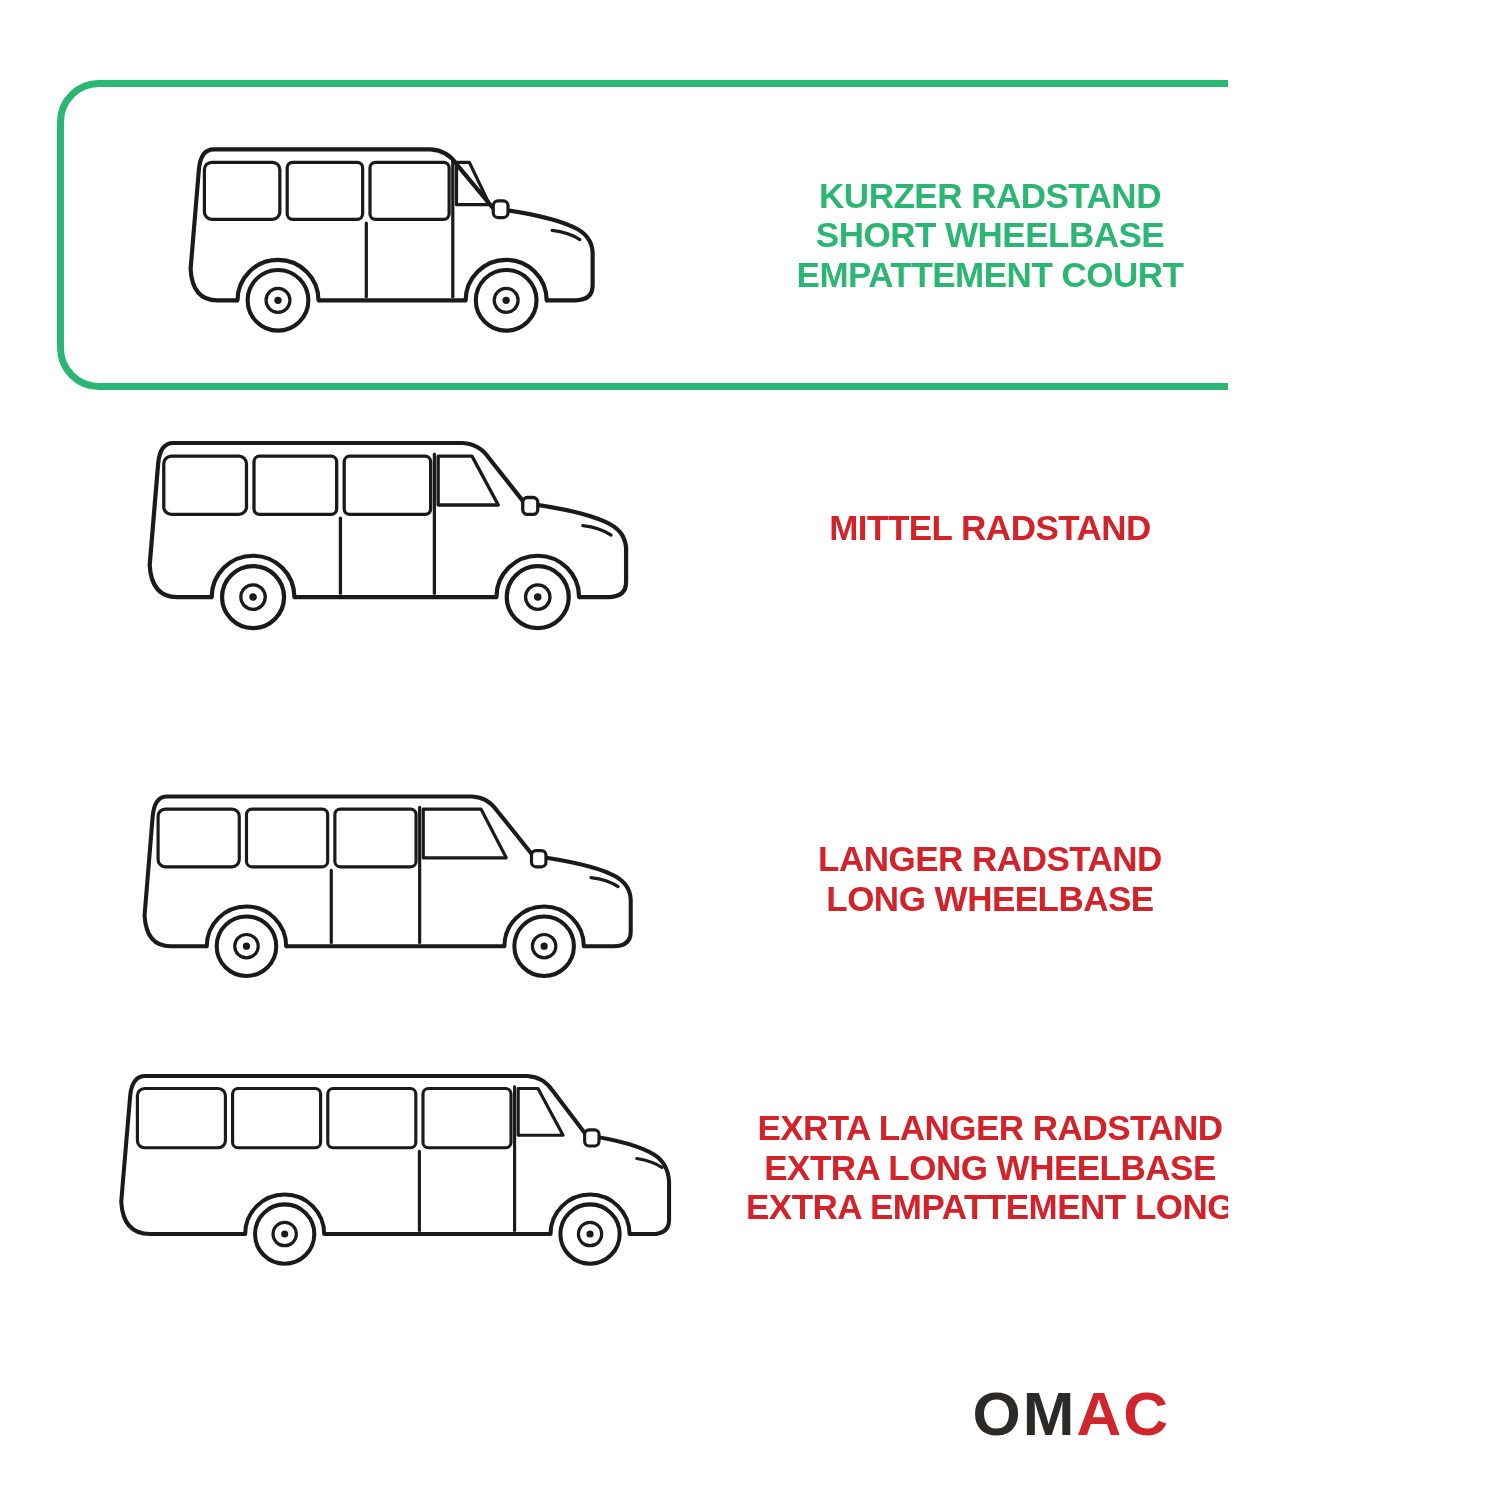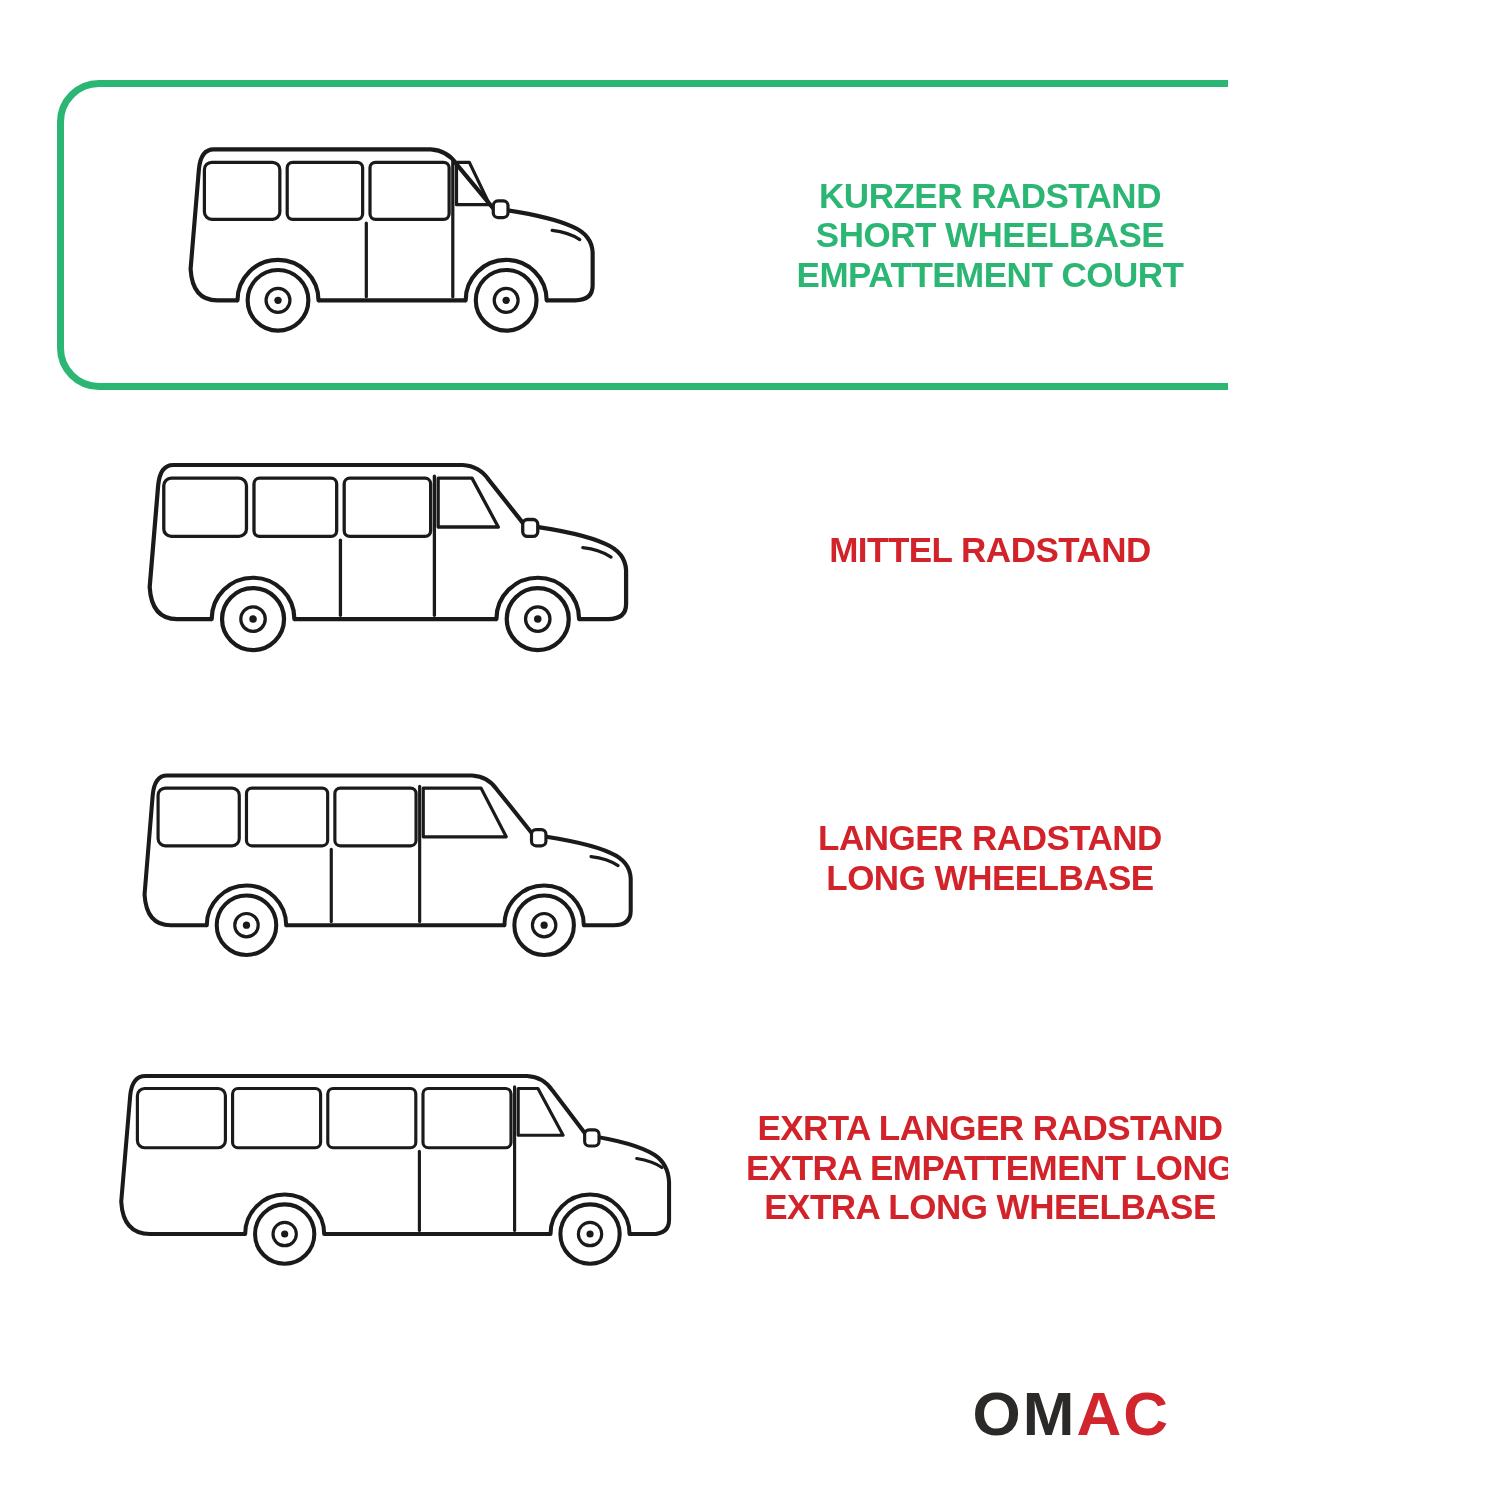--- a/index.html
+++ b/index.html
@@ -18,22 +18,22 @@
   .page{position:relative;width:1228px;height:1500px;background:var(--background);overflow:hidden;}
 
   .selected-panel{
     position:absolute;left:57px;top:80px;width:1384px;height:310px;
     border:7px solid var(--green);border-radius:42px;box-sizing:border-box;
     background:transparent;
   }
 
   .row{position:absolute;left:0;width:1500px;display:flex;align-items:center;}
   .row-1{top:92px;height:286px;}
-  .row-2{top:425px;height:250px;}
-  .row-3{top:733px;height:250px;}
+  .row-2{top:403px;height:250px;}
+  .row-3{top:754px;height:250px;}
   .row-4{top:1040px;height:255px;align-items:center;}
 
   .van-slot{width:740px;display:flex;justify-content:center;align-items:center;}
   .label-slot{width:500px;text-align:center;}
   .icon-slot{width:230px;display:flex;justify-content:center;align-items:center;}
 
   .label-line{
     font-weight:700;font-size:35px;line-height:1.13;letter-spacing:-0.5px;
     text-transform:uppercase;white-space:nowrap;
   }
@@ -199,22 +199,22 @@
         <circle class="hub" cx="250" cy="206" r="4"></circle>
         <circle class="wheel-mask" cx="590" cy="206" r="44"></circle>
         <path class="van-stroke" d="M546,206 A44,44 0 0 1 634,206"></path>
         <circle class="tire" cx="590" cy="206" r="33"></circle>
         <circle class="rim" cx="590" cy="206" r="13"></circle>
         <circle class="hub" cx="590" cy="206" r="4"></circle>
       </svg>
     </div>
     <div class="label-slot">
       <div class="label-line red-text">EXRTA LANGER RADSTAND</div>
+      <div class="label-line red-text">EXTRA LONG WHEELBASE</div>
       <div class="label-line red-text">EXTRA EMPATTEMENT LONG</div>
-      <div class="label-line red-text">EXTRA LONG WHEELBASE</div>
     </div>
     <div class="icon-slot">
       <svg viewBox="0 0 120 120" width="106" height="106">
         <circle class="icon-bg-red" cx="60" cy="60" r="54"></circle>
         <path class="icon-shade-red" d="M21.8,21.8 A54,54 0 0 0 98.2,98.2 Z"></path>
         <path class="icon-cross" d="M44,44 L76,76 M76,44 L44,76"></path>
       </svg>
     </div>
   </div>
 

